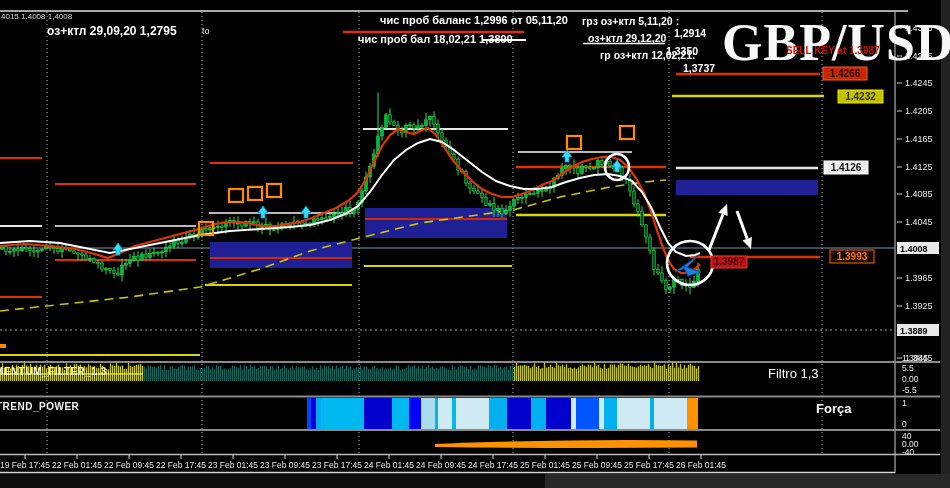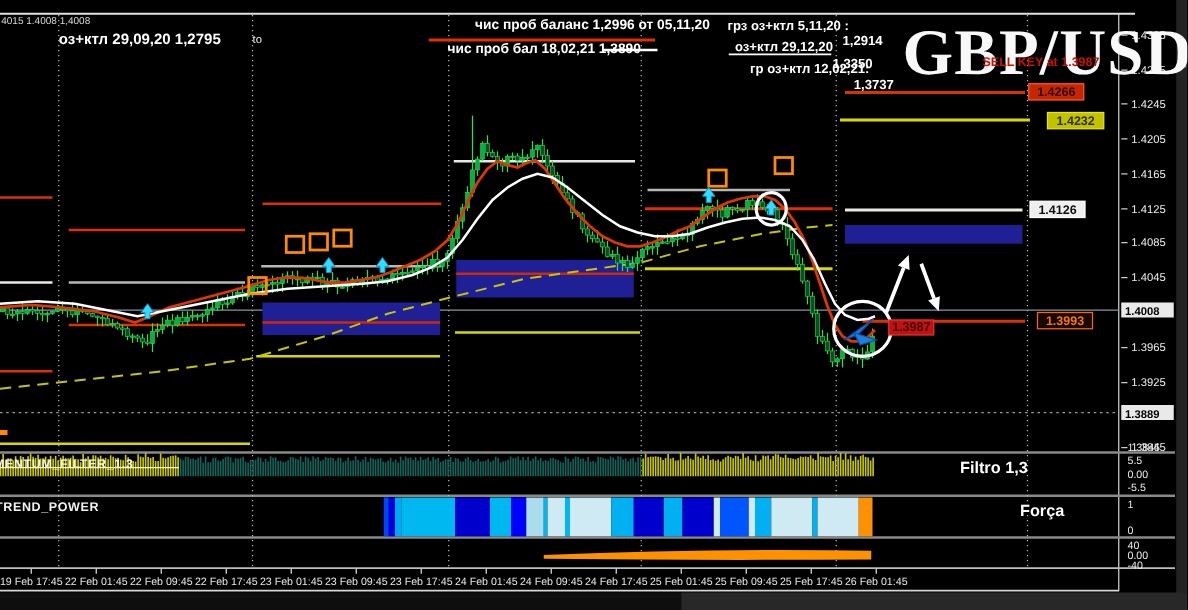--- a/index.html
+++ b/index.html
@@ -15,21 +15,21 @@
   .r-lab{font-size:10.5px;font-weight:bold;color:#fff;}
   .r-val{font-size:10.5px;font-weight:bold;color:#fff;margin-top:12px;}
   .r1l{left:582px;top:15px;} .r1v{left:674px;top:15px;}
   .r2l{left:588px;top:32px;} .r2v{left:666px;top:33px;}
   .r3l{left:600px;top:49px;} .r3v{left:671px;top:50px;padding-left:12px;}
   .symbol{left:722px;top:13px;width:176px;text-align:center;font-size:52px;font-weight:bold;
           color:#f8f8f8;letter-spacing:1px;z-index:6;font-family:Liberation Serif, serif;}
   .sell-note{left:786px;top:45px;font-size:10px;font-weight:bold;color:#c81100;z-index:7;}
   .ind1-name{left:-22px;top:366px;font-size:10px;font-weight:bold;color:#f2f2f2;letter-spacing:.5px;}
   .ind2-name{left:-4px;top:401px;font-size:10px;font-weight:bold;color:#f2f2f2;letter-spacing:.5px;}
-  .badge1{left:768px;top:366px;font-size:13px;font-weight:bold;color:#fff;}
+  .badge1{left:768px;top:366px;font-size:13px;font-weight:normal;color:#fff;}
   .badge2{left:784px;top:401px;font-size:13px;font-weight:bold;color:#fff;padding-left:32px;}
 </style>
 </head>
 <body>
 
 <div class="stage">
   <svg id="chart-svg" width="950" height="488" viewBox="0 0 950 488">
       <rect x="941" y="0" width="9" height="488" fill="#232323"></rect>
       <rect x="942" y="34" width="7" height="20" fill="#8f8f8f"></rect>
       <line x1="0" y1="11" x2="908" y2="11" stroke="#e0e0e0" stroke-width="1.5"></line>

